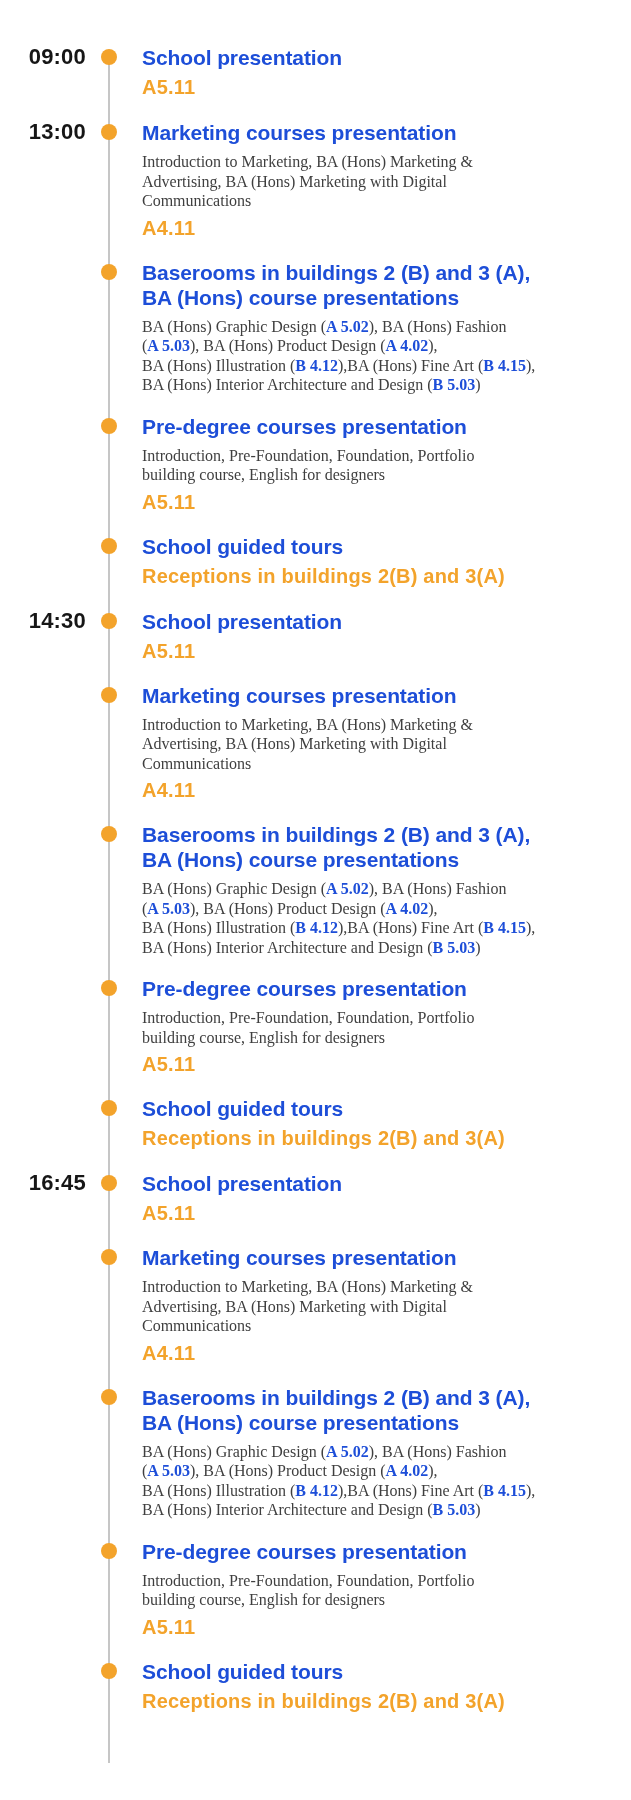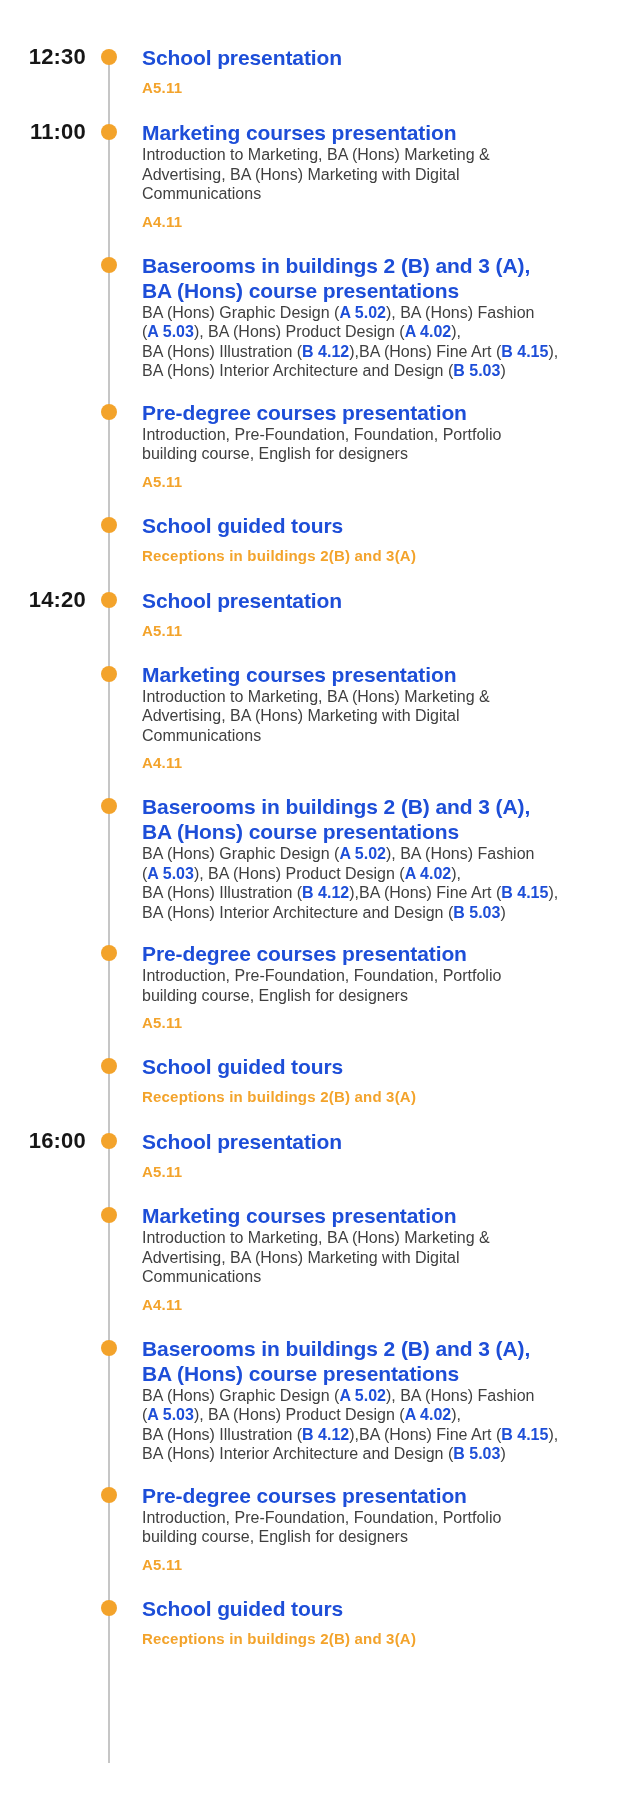--- a/index.html
+++ b/index.html
@@ -57,55 +57,57 @@
     letter-spacing: 0.2px;
   }
   .title {
     font-size: 21px;
     line-height: 25px;
     font-weight: 700;
     color: #1d4ed8;
     letter-spacing: -0.1px;
   }
   .desc {
+    margin-top: 7px;
     font-size: 16px;
     line-height: 19.5px;
     font-weight: 400;
     color: #3f3f3f;
+    font-family: Liberation Serif, serif;
   }
   .desc .hl {
     color: #1d4ed8;
     font-weight: 700;
   }
   .loc {
     margin-top: 5px;
-    font-size: 15px;
+    font-size: 20px;
     line-height: 25px;
     font-weight: 700;
     color: #f3a32b;
     letter-spacing: 0.2px;
   }
 </style>
 </head>
 <body>
 
 <div class="timeline">
   <div class="tl-line"></div>
   <div id="groups-root">
       <div class="group">
         <div class="event">
-          <div class="time">12:30</div>
+          <div class="time">09:00</div>
           <span class="dot"></span>
           <div class="title"><span>School presentation</span></div>
           <div class="loc">A5.11</div>
         </div>
       </div>
       <div class="group">
         <div class="event">
-          <div class="time">11:00</div>
+          <div class="time">13:00</div>
           <span class="dot"></span>
           <div class="title"><span>Marketing courses presentation</span></div>
           <div class="desc">
             <div><span>Introduction to Marketing, BA (Hons) Marketing &amp;</span></div>
             <div><span>Advertising, BA (Hons) Marketing with Digital</span></div>
             <div><span>Communications</span></div>
           </div>
           <div class="loc">A4.11</div>
         </div>
         <div class="event">
@@ -128,21 +130,21 @@
           <div class="loc">A5.11</div>
         </div>
         <div class="event">
           <span class="dot"></span>
           <div class="title"><span>School guided tours</span></div>
           <div class="loc">Receptions in buildings 2(B) and 3(A)</div>
         </div>
       </div>
       <div class="group">
         <div class="event">
-          <div class="time">14:20</div>
+          <div class="time">14:30</div>
           <span class="dot"></span>
           <div class="title"><span>School presentation</span></div>
           <div class="loc">A5.11</div>
         </div>
         <div class="event">
           <span class="dot"></span>
           <div class="title"><span>Marketing courses presentation</span></div>
           <div class="desc">
             <div><span>Introduction to Marketing, BA (Hons) Marketing &amp;</span></div>
             <div><span>Advertising, BA (Hons) Marketing with Digital</span></div>
@@ -170,21 +172,21 @@
           <div class="loc">A5.11</div>
         </div>
         <div class="event">
           <span class="dot"></span>
           <div class="title"><span>School guided tours</span></div>
           <div class="loc">Receptions in buildings 2(B) and 3(A)</div>
         </div>
       </div>
       <div class="group">
         <div class="event">
-          <div class="time">16:00</div>
+          <div class="time">16:45</div>
           <span class="dot"></span>
           <div class="title"><span>School presentation</span></div>
           <div class="loc">A5.11</div>
         </div>
         <div class="event">
           <span class="dot"></span>
           <div class="title"><span>Marketing courses presentation</span></div>
           <div class="desc">
             <div><span>Introduction to Marketing, BA (Hons) Marketing &amp;</span></div>
             <div><span>Advertising, BA (Hons) Marketing with Digital</span></div>

